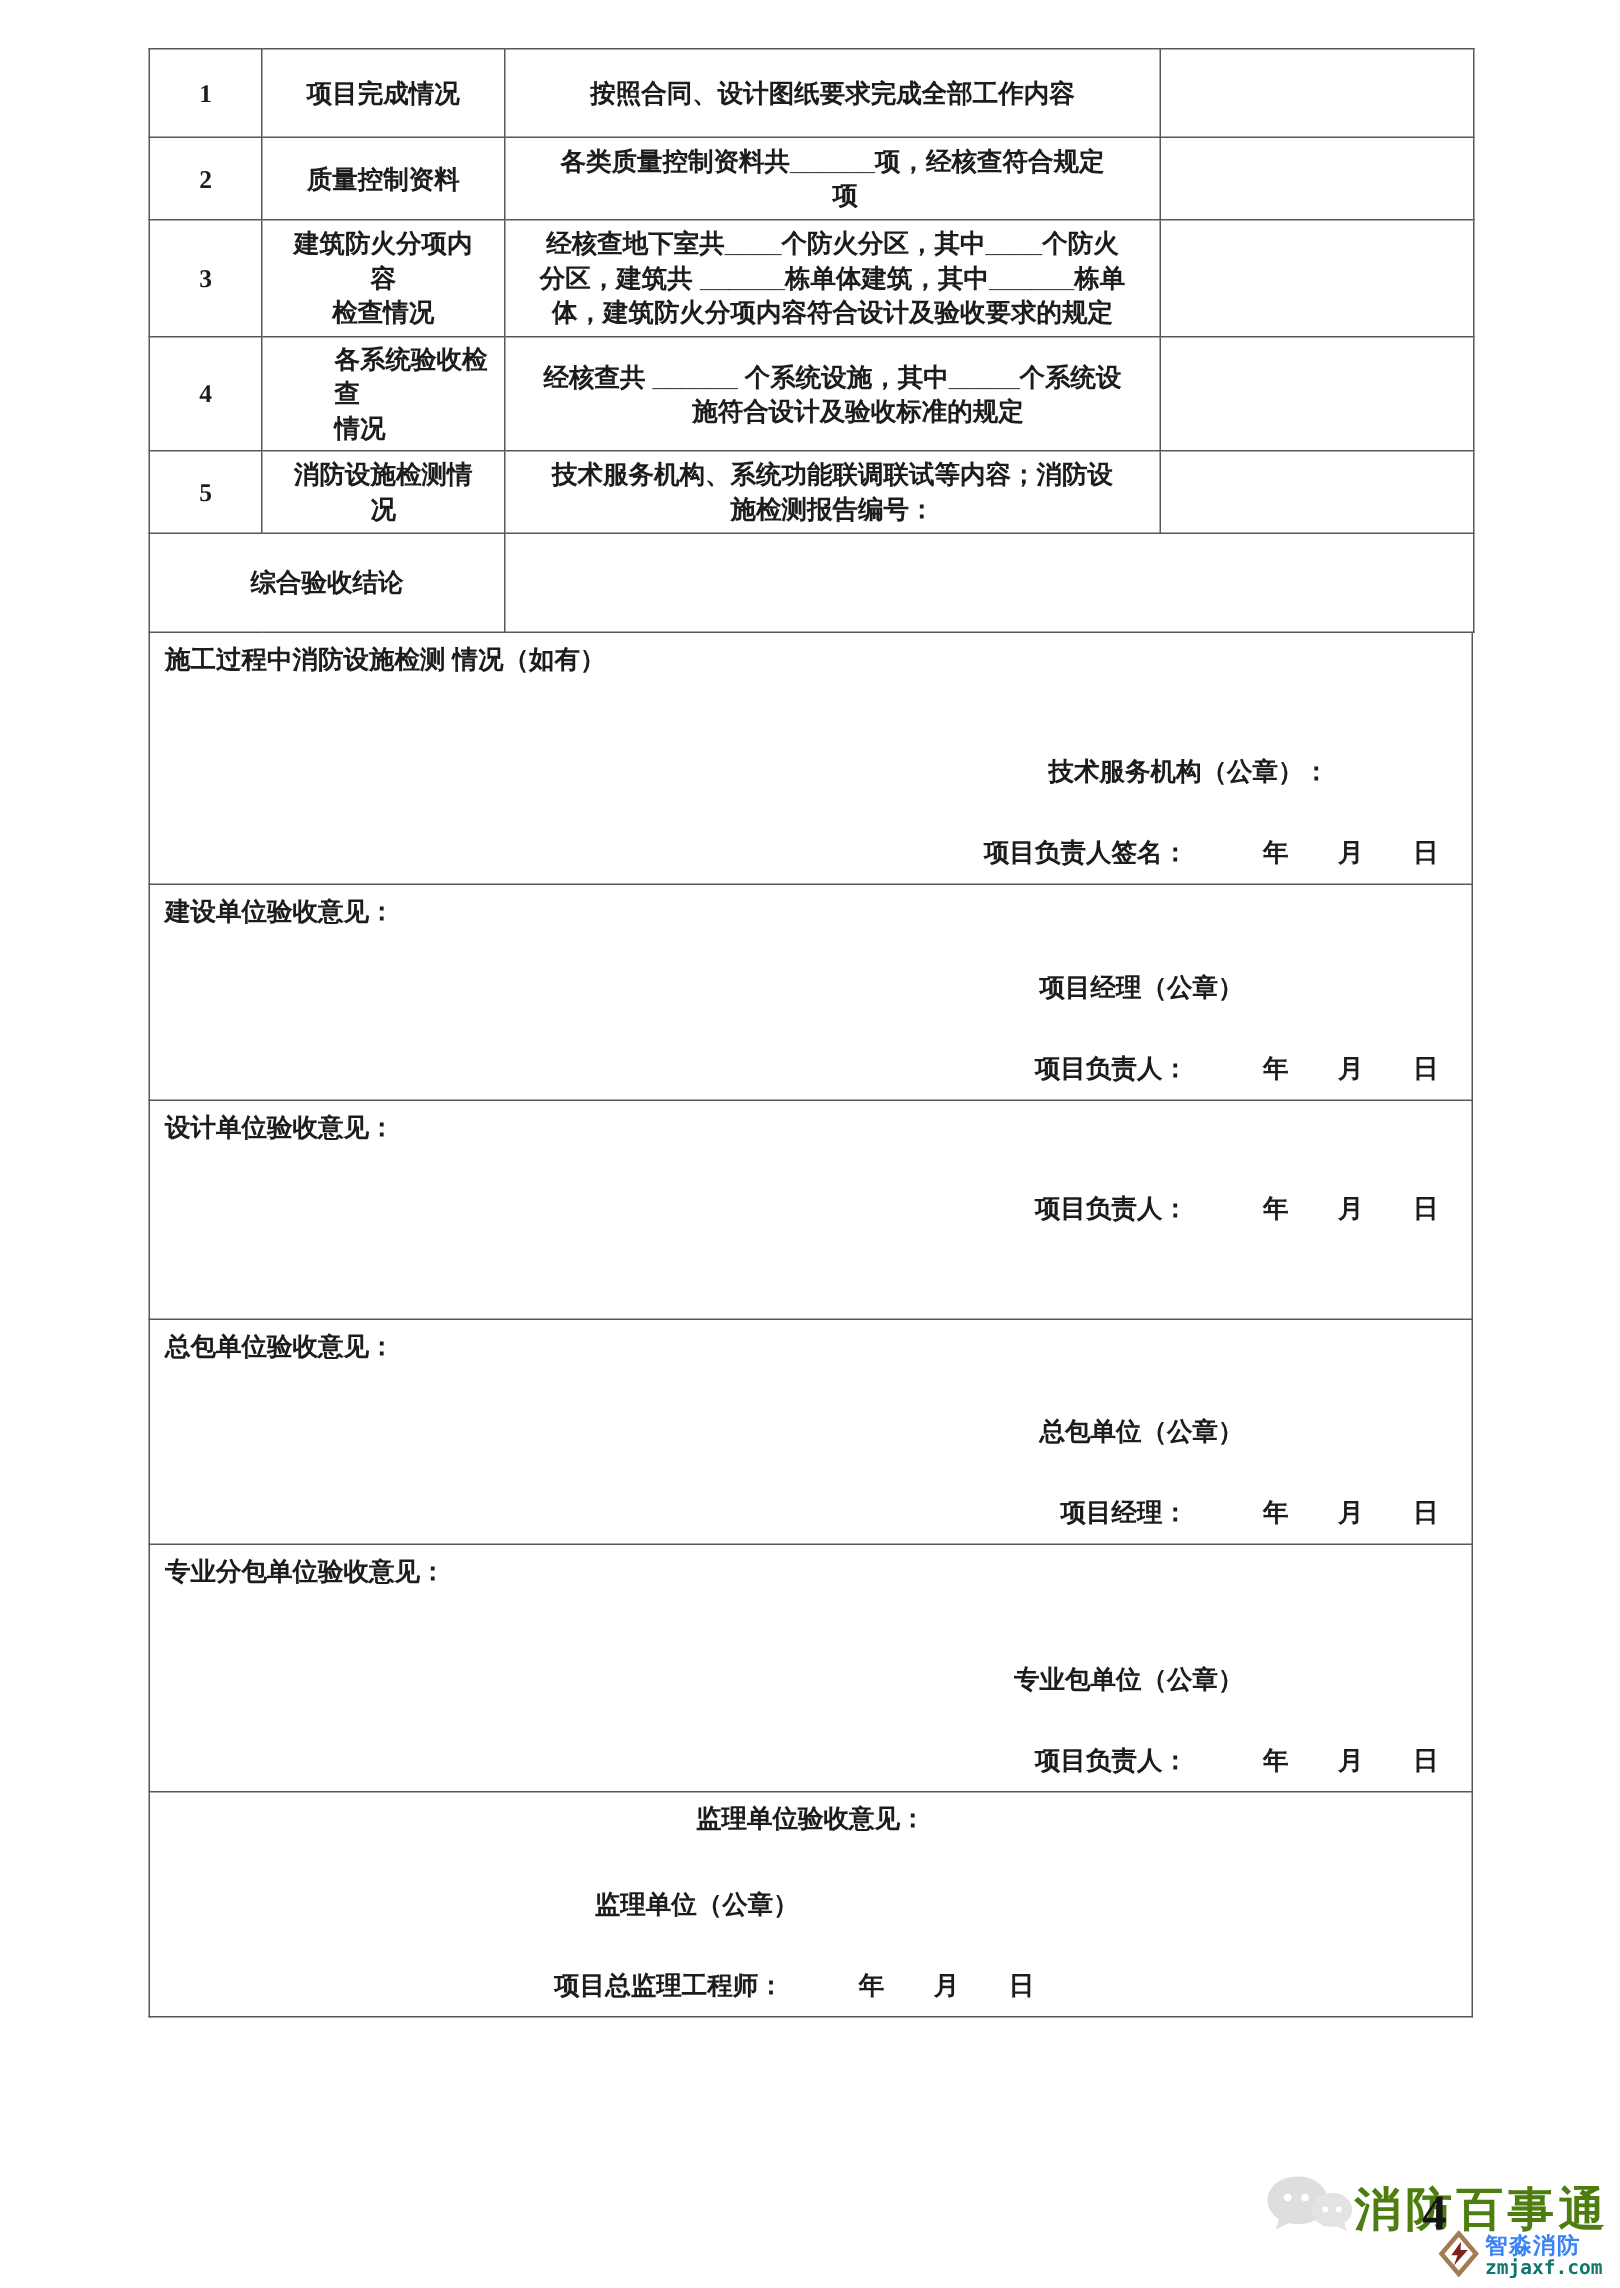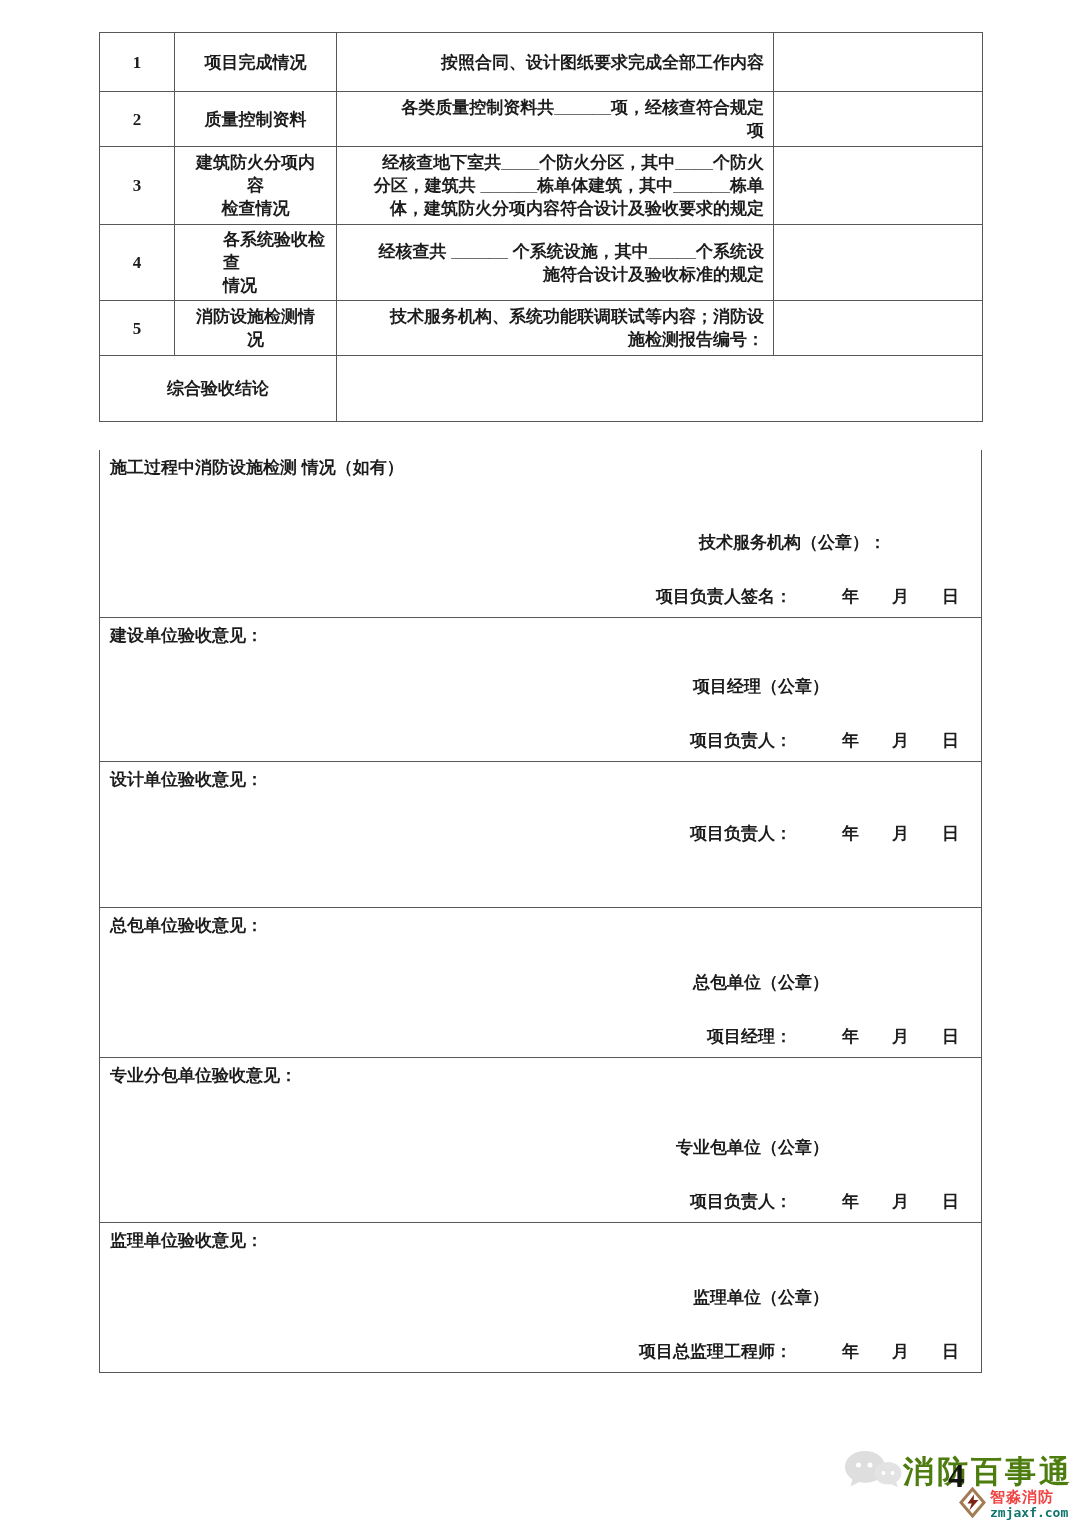--- a/index.html
+++ b/index.html
@@ -11,56 +11,56 @@
 
   table.grid { width:100%; border-collapse:collapse; table-layout:fixed; }
   table.grid td {
     border:1.5px solid #585858;
     font-weight:700; font-size:17px; line-height:23px;
     vertical-align:middle; white-space:pre-line;
   }
   td.num  { text-align:center; font-family:"Liberation Serif","DejaVu Serif",serif; font-weight:400; font-size:18px; }
   td.lbl  { text-align:center; padding:3px 6px; }
   td.lbl.lbl-left { text-align:left;padding-left:48px; }
-  td.cnt  { text-align:right; padding:4px 9px;margin-top:31px; }
+  td.cnt  { text-align:center; padding:4px 9px;margin-top:31px; }
   td.blank{ }
   td.concl{ text-align:center; font-size:17px;margin-top:18px; }
   .h-r0 { height:59px; }
   .h-r1 { height:50px; }
   .h-r2 { height:75px; }
   .h-r3 { height:50px; }
   .h-r4 { height:52px; }
   .h-rc { height:66px; }
 
   .section {
     border:1.5px solid #585858; border-top:none;
     display:flex; flex-direction:column;
     font-weight:700; font-size:17px;
   }
-  .s0{ height:168px;margin-top:28px; } .s1{ height:144px; } .s2{ height:146px; }
-  .s3{ height:150px; } .s4{ height:165px; } .s5{ height:150px; }
+  .s0{ height:168px; } .s1{ height:144px; } .s2{ height:146px; }
+  .s3{ height:150px; } .s4{ height:165px; } .s5{ height:150px;align-items:center; }
   .sec-title { padding:6px 10px 0 10px; text-align:left; }
   .sec-stamp { margin-top:auto; text-align:right; padding-right:152px; }
   .s0 .sec-stamp { padding-right:95px; }
   .sec-sign  { margin-top:31px; margin-bottom:9px;
                display:flex; justify-content:flex-end; padding-right:22px; }
   .sec-sign .dy { margin-left:50px; }
   .sec-sign .dm, .sec-sign .dd { margin-left:33px; }
 
   
   .watermark { position:absolute; left:843px; top:1447px; display:flex; align-items:center;
                color:#4d7c0f; z-index:1; }
   .watermark-text { font-size:31px; font-weight:600; letter-spacing:3px; white-space:nowrap; }
   .page-num { position:absolute; left:948px; top:1458px; z-index:2;
               font-family:"Liberation Serif","DejaVu Serif",serif;
               font-weight:700; font-size:33px; color:#141414; }
   .brand { position:absolute; left:959px; top:1487px; z-index:3;
            display:flex; align-items:center; }
   .brand-text { display:flex; flex-direction:column; margin-left:4px; line-height:1.08; }
-  .brand-name { font-size:15px; font-weight:700; color:#ef4444; letter-spacing:1px; }
+  .brand-name { font-size:15px; font-weight:700; color:#3b82f6; letter-spacing:1px; }
   .brand-domain { font-size:13px; font-weight:700; color:#0f766e;
                   font-family:"DejaVu Sans Mono","Liberation Mono",monospace; }
 </style>
 </head>
 <body>
 
 <div class="page">
 
   <div class="form">
 

